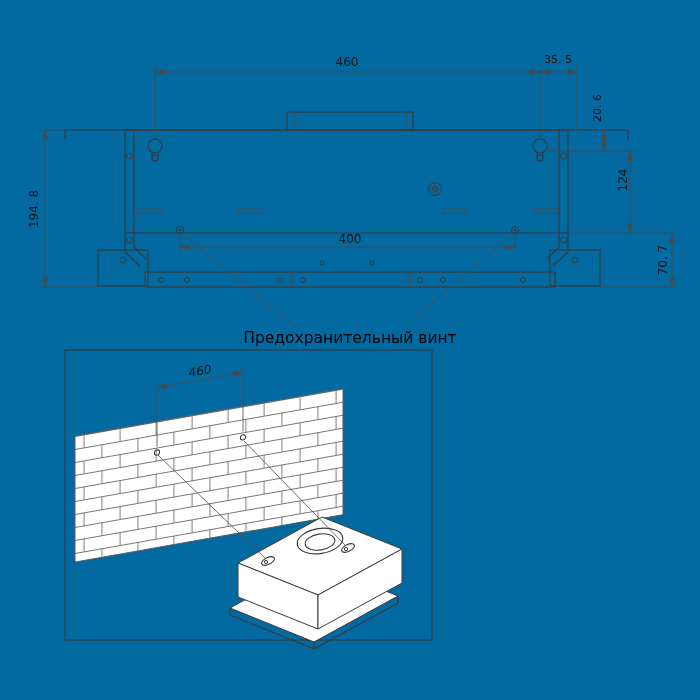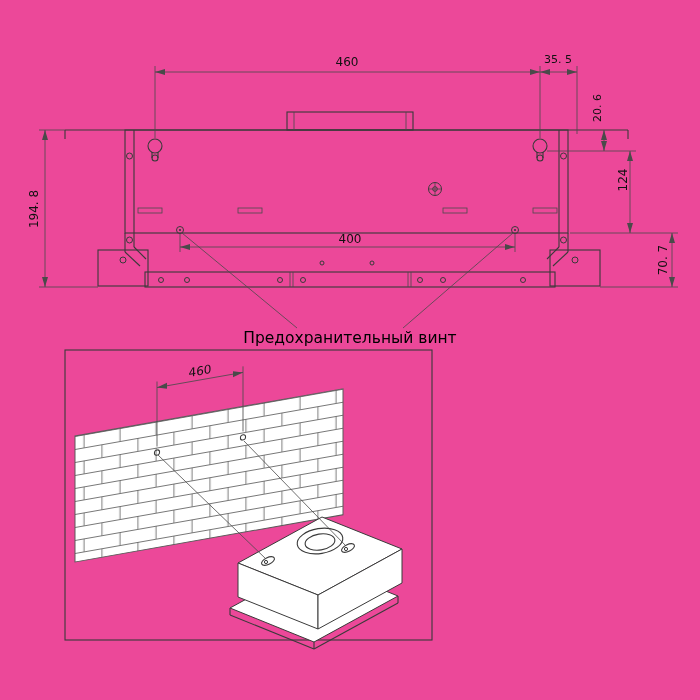--- a/index.html
+++ b/index.html
@@ -7,21 +7,21 @@
     padding: 0;
     background: #ffffff;
     width: 700px;
     height: 700px;
     font-family: "DejaVu Sans", "Liberation Sans", sans-serif;
   }
   .page {
     position: relative;
     width: 700px;
     height: 700px;
-    background: #ec4899;
+    background: #0369a1;
     overflow: hidden;
   }
   svg { display: block; }
   .body-line   { stroke: #3a3a3a; stroke-width: 1.1; fill: none; }
   .thin-line   { stroke: #4a4a4a; stroke-width: 0.8; fill: none; }
   .dim-text    { font-size: 12px; fill: #111; }
   .dim-text-sm { font-size: 11px; fill: #111; }
   .label-text  { font-size: 15.5px; fill: #000; }
   .screw       { stroke: #3a3a3a; stroke-width: 1; fill: none; }
   .face        { stroke: #3a3a3a; stroke-width: 1; fill: #ffffff; }

